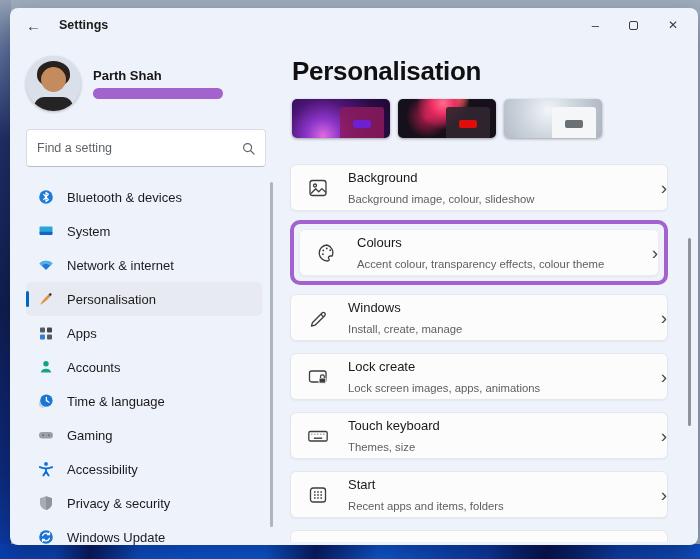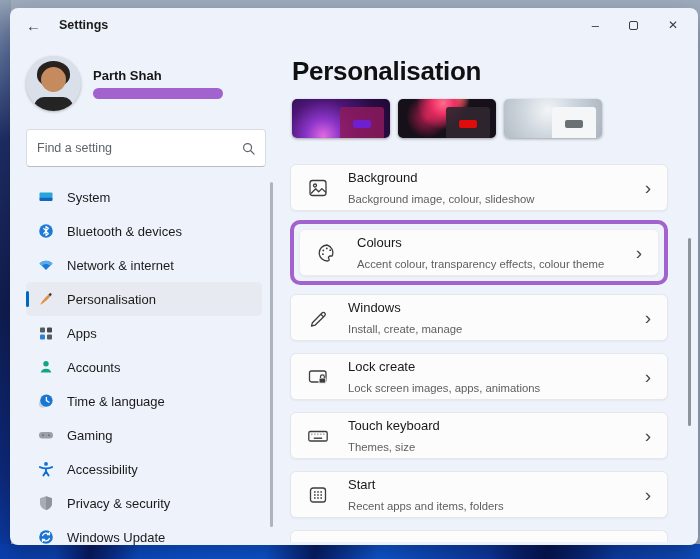--- a/index.html
+++ b/index.html
@@ -66,21 +66,21 @@
   .thumb-1 .mini { background:rgba(140,26,92,.85); }
   .thumb-2 { background:radial-gradient(circle at 46% 10%, #ff6d8e 0%, #ef2e64 18%, rgba(239,46,100,0) 42%),
                        radial-gradient(circle at 58% -5%, #ffab4a 0%, rgba(255,171,74,0) 22%),
                        radial-gradient(circle at 30% 45%, #b81d4e 0%, rgba(184,29,78,0) 30%), #15101a; }
   .thumb-2 .mini { background:rgba(48,38,48,.92); }
   .thumb-3 { background:radial-gradient(circle at 45% 30%, #f2f5f8 0%, #ccd4dc 45%, #aab3bd 100%); }
   .thumb-3 .mini { background:#f5f6f8; }
 
   .rows { display:flex; flex-direction:column; gap:12px; }
   .card { background:#fcfcfd; border:1px solid #e4e7ec; border-radius:6px; height:47px;
-    display:flex; align-items:center; padding:0 16px 0 15px; box-shadow:0 1px 2px rgba(20,30,60,.05); }
+    display:flex; align-items:center; padding:0 0 0 15px; box-shadow:0 1px 2px rgba(20,30,60,.05); }
   .row-icon { width:24px; height:24px; margin-right:18px; color:#3d3d3d; display:flex; align-items:center; justify-content:center; flex:0 0 24px; }
   .row-text .row-title { font-size:13px; color:#191919; }
   .row-text .row-subtitle { font-size:11.3px; color:#5e5e5e; margin-top:8px; }
   .chevron { margin-left:auto; color:#4a4a4a; font-size:19px; line-height:1; font-weight:400; }
 
   .highlight-box { border:4px solid #a263ce; border-radius:10px; padding:5px; margin:-3px 0; }
   .card-partial { height:12px; border-bottom:none; border-radius:6px 6px 0 0; box-shadow:none; }
 
   .main-scrollbar { position:absolute; right:7px; top:196px; width:3px; height:188px; background:#8d949c; border-radius:2px; }
 </style>
@@ -126,35 +126,35 @@
               <path d="M9.4 9.4 L13 13" stroke="#5f6368" stroke-width="1.3" stroke-linecap="round"></path>
             </svg>
         </span>
       </div>
 
       <div class="nav">
 
         <div class="nav-item">
           <span class="nav-icon">
             <svg width="16" height="16" viewBox="0 0 16 16">
+                <circle cx="8" cy="8" r="6.8" fill="#1e7ad6"></circle>
+                <path d="M5.6 5.3 L10.4 10.7 L8 12.6 V3.4 L10.4 5.3 L5.6 10.7" stroke="#fff" stroke-width="1.1" fill="none" stroke-linejoin="round" stroke-linecap="round"></path>
+              </svg>
+          </span>
+          <span class="nav-label">Bluetooth &amp; devices</span>
+        </div>
+
+        <div class="nav-item">
+          <span class="nav-icon">
+            <svg width="16" height="16" viewBox="0 0 16 16">
                 <rect x="1.5" y="3.5" width="13" height="7" rx="1" fill="#2aa5da"></rect>
                 <rect x="1.5" y="8.8" width="13" height="3.2" rx="1" fill="#1565c0"></rect>
               </svg>
           </span>
           <span class="nav-label">System</span>
-        </div>
-
-        <div class="nav-item">
-          <span class="nav-icon">
-            <svg width="16" height="16" viewBox="0 0 16 16">
-                <circle cx="8" cy="8" r="6.8" fill="#1e7ad6"></circle>
-                <path d="M5.6 5.3 L10.4 10.7 L8 12.6 V3.4 L10.4 5.3 L5.6 10.7" stroke="#fff" stroke-width="1.1" fill="none" stroke-linejoin="round" stroke-linecap="round"></path>
-              </svg>
-          </span>
-          <span class="nav-label">Bluetooth &amp; devices</span>
         </div>
 
         <div class="nav-item">
           <span class="nav-icon">
             <svg width="16" height="16" viewBox="0 0 16 16">
                 <path d="M1.5 6.4 C5 2.9 11 2.9 14.5 6.4 L8 12.9 Z" fill="#1e7ad6"></path>
                 <path d="M1.5 6.4 C5 2.9 11 2.9 14.5 6.4 L12.1 8.8 C9.7 6.5 6.3 6.5 3.9 8.8 Z" fill="#55aeea"></path>
               </svg>
           </span>
           <span class="nav-label">Network &amp; internet</span>

